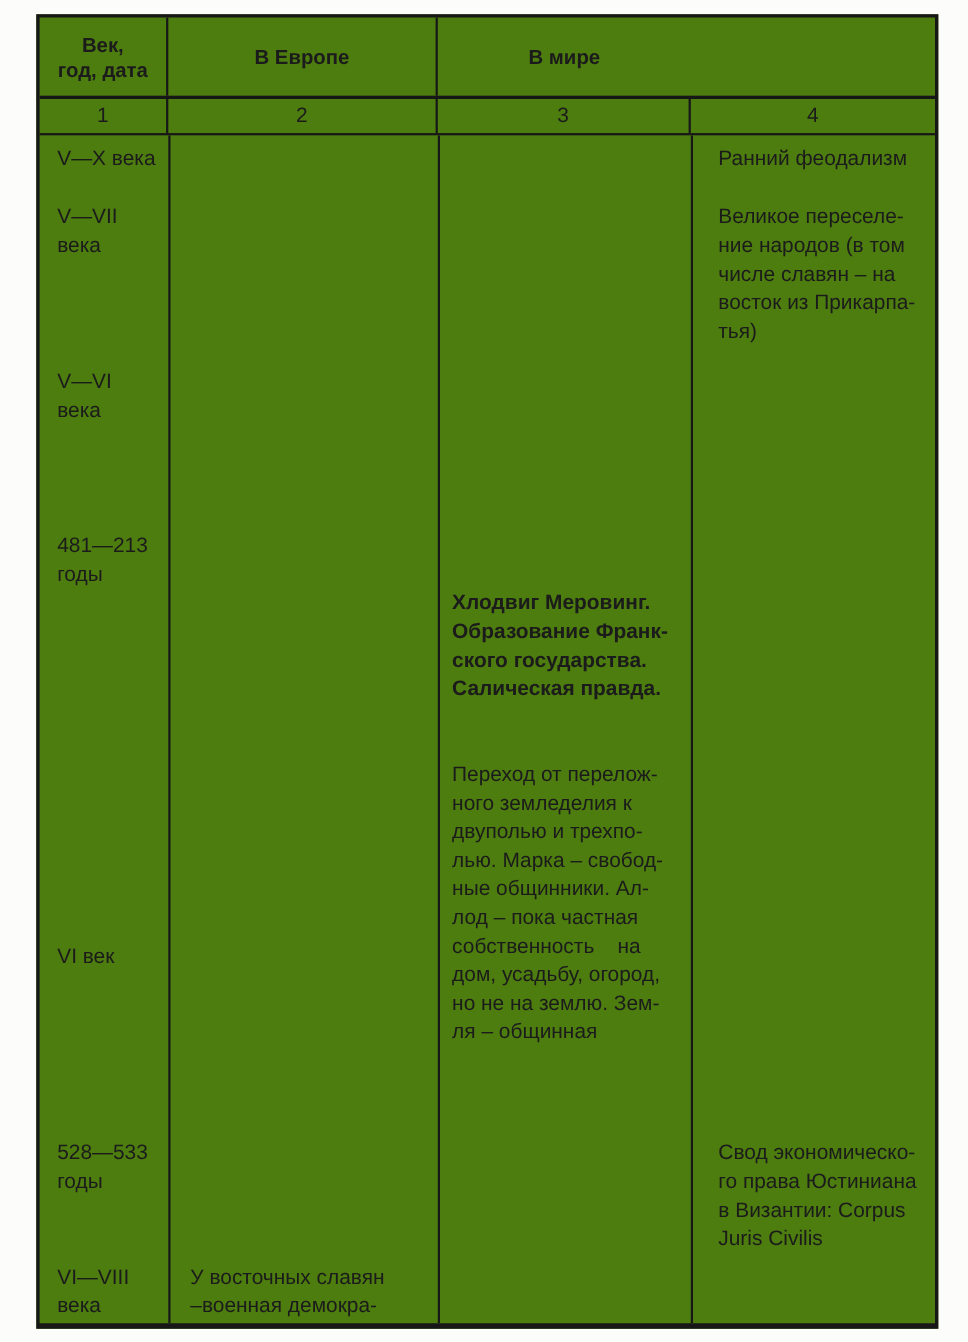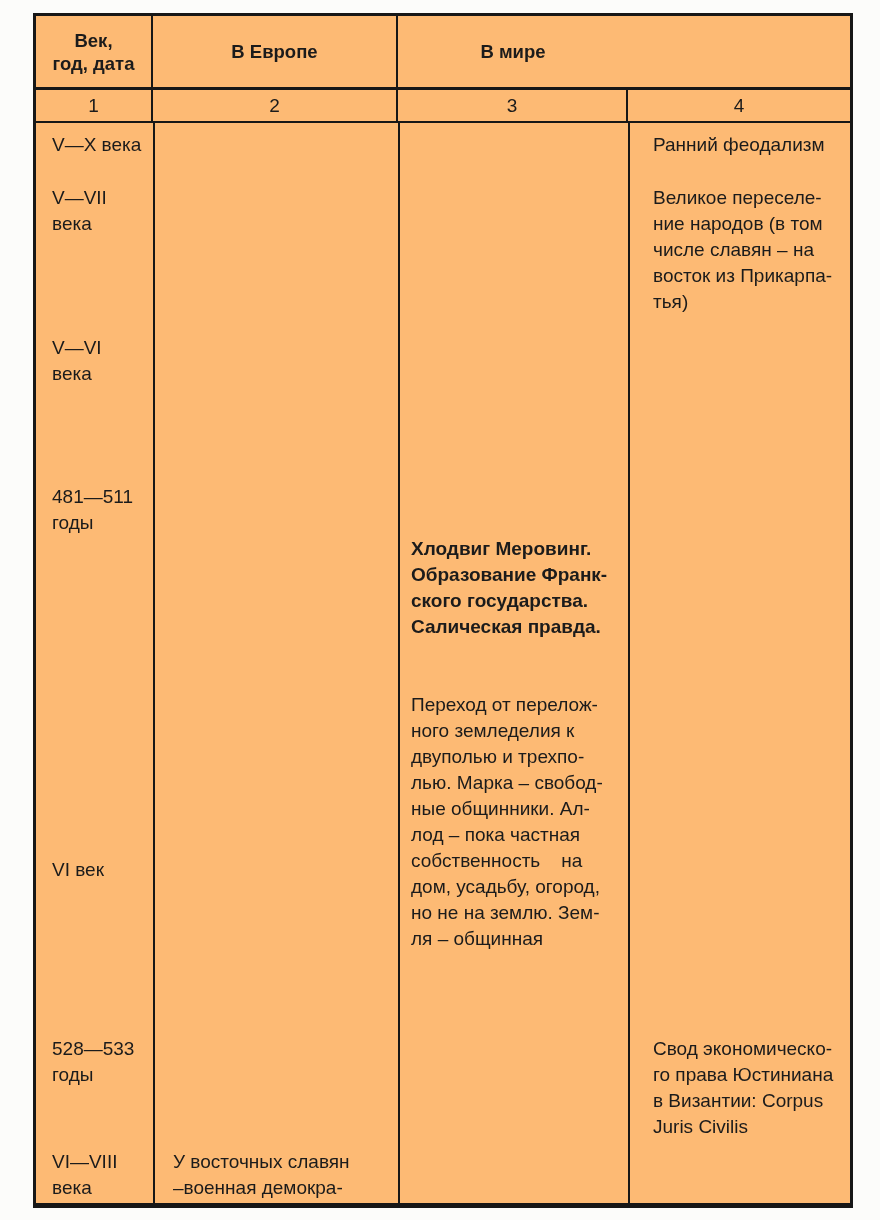--- a/index.html
+++ b/index.html
@@ -17,21 +17,21 @@
   }
   .table {
     position: absolute;
     left: 33px;
     top: 13px;
     width: 820px;
     height: 1195px;
     box-sizing: border-box;
     border: 3px solid #171717;
     border-bottom-width: 5px;
-    background: #fdba74;
+    background: #4d7c0f;
     display: flex;
     flex-direction: column;
   }
   .grid-row {
     display: grid;
     grid-template-columns: 117px 245px 230px 1fr;
   }
   .header-row {
     height: 71px;
     border-bottom: 3px solid #171717;
@@ -153,21 +153,21 @@
       <div class="cell c3"></div>
       <div class="cell c4"></div>
     </div>
 
     <div class="entry e4">
       <div class="cell c2"></div>
       <div class="cell c3"></div>
     </div>
 
     <div class="entry e5">
-      <div class="cell c1">481—511
+      <div class="cell c1">481—213
 годы</div>
       <div class="cell c2"></div>
       <div class="cell c3">
         <span class="seg-bold">Хлодвиг Меровинг.
 Образование Франк-
 ского государства.
 Салическая правда.</span>
         <span class="seg-regular">Переход от перелож-
 ного земледелия к
 двуполью и трехпо-

